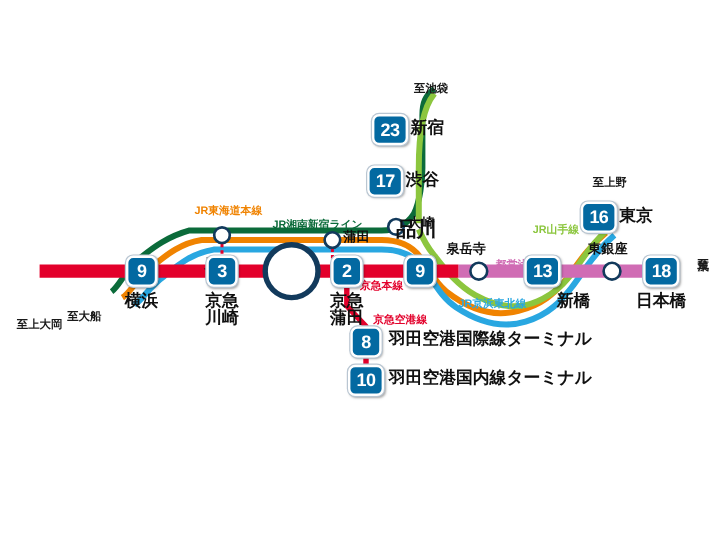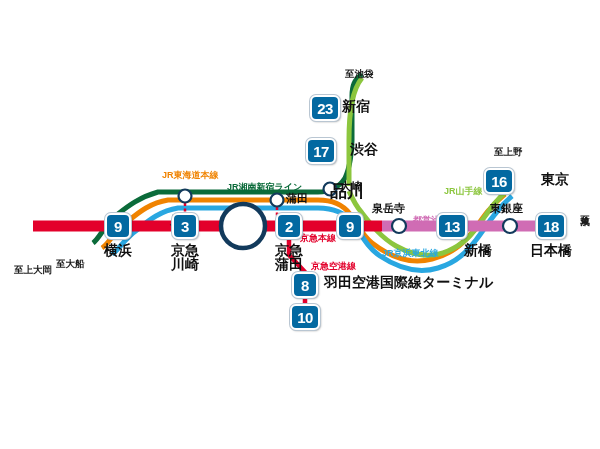--- a/index.html
+++ b/index.html
@@ -180,27 +180,28 @@
 
     <div class="badge" style="left:337px;top:213px;">9</div>
 
     <div class="badge wide" style="left:437px;top:213px;">13</div>
     <div class="sname" style="left:450px;top:243px;width:56px;">新橋</div>
 
     <div class="badge wide" style="left:536px;top:213px;">18</div>
     <div class="sname" style="left:520px;top:243px;width:62px;">日本橋</div>
 
     <div class="badge wide" style="left:484px;top:168px;">16</div>
-    <div class="sname" style="left:516px;top:172px;width:40px;text-align:left;padding-left:25px;">東京</div>
+    <div class="sname" style="left:516px;top:172px;width:40px;text-align:left;">東京</div>
 
     <div class="badge wide" style="left:306px;top:138px;">17</div>
-    <div class="sname" style="left:338px;top:142px;width:40px;text-align:right;">渋谷</div>
+    <div class="sname" style="left:338px;top:142px;width:40px;text-align:left;">渋谷</div>
 
     <div class="badge wide" style="left:310px;top:95px;">23</div>
     <div class="sname" style="left:342px;top:99px;width:40px;text-align:left;">新宿</div>
 
     <div class="badge" style="left:292px;top:272px;">8</div>
     <div class="sname" style="left:324px;top:275px;width:240px;text-align:left;">羽田空港国際線ターミナル</div>
 
     <div class="badge wide" style="left:290px;top:304px;">10</div>
+    <div class="sname" style="left:324px;top:307px;width:240px;text-align:left;">羽田空港国内線ターミナル</div>
 
   </div>
 </div>
 
 </body></html>

